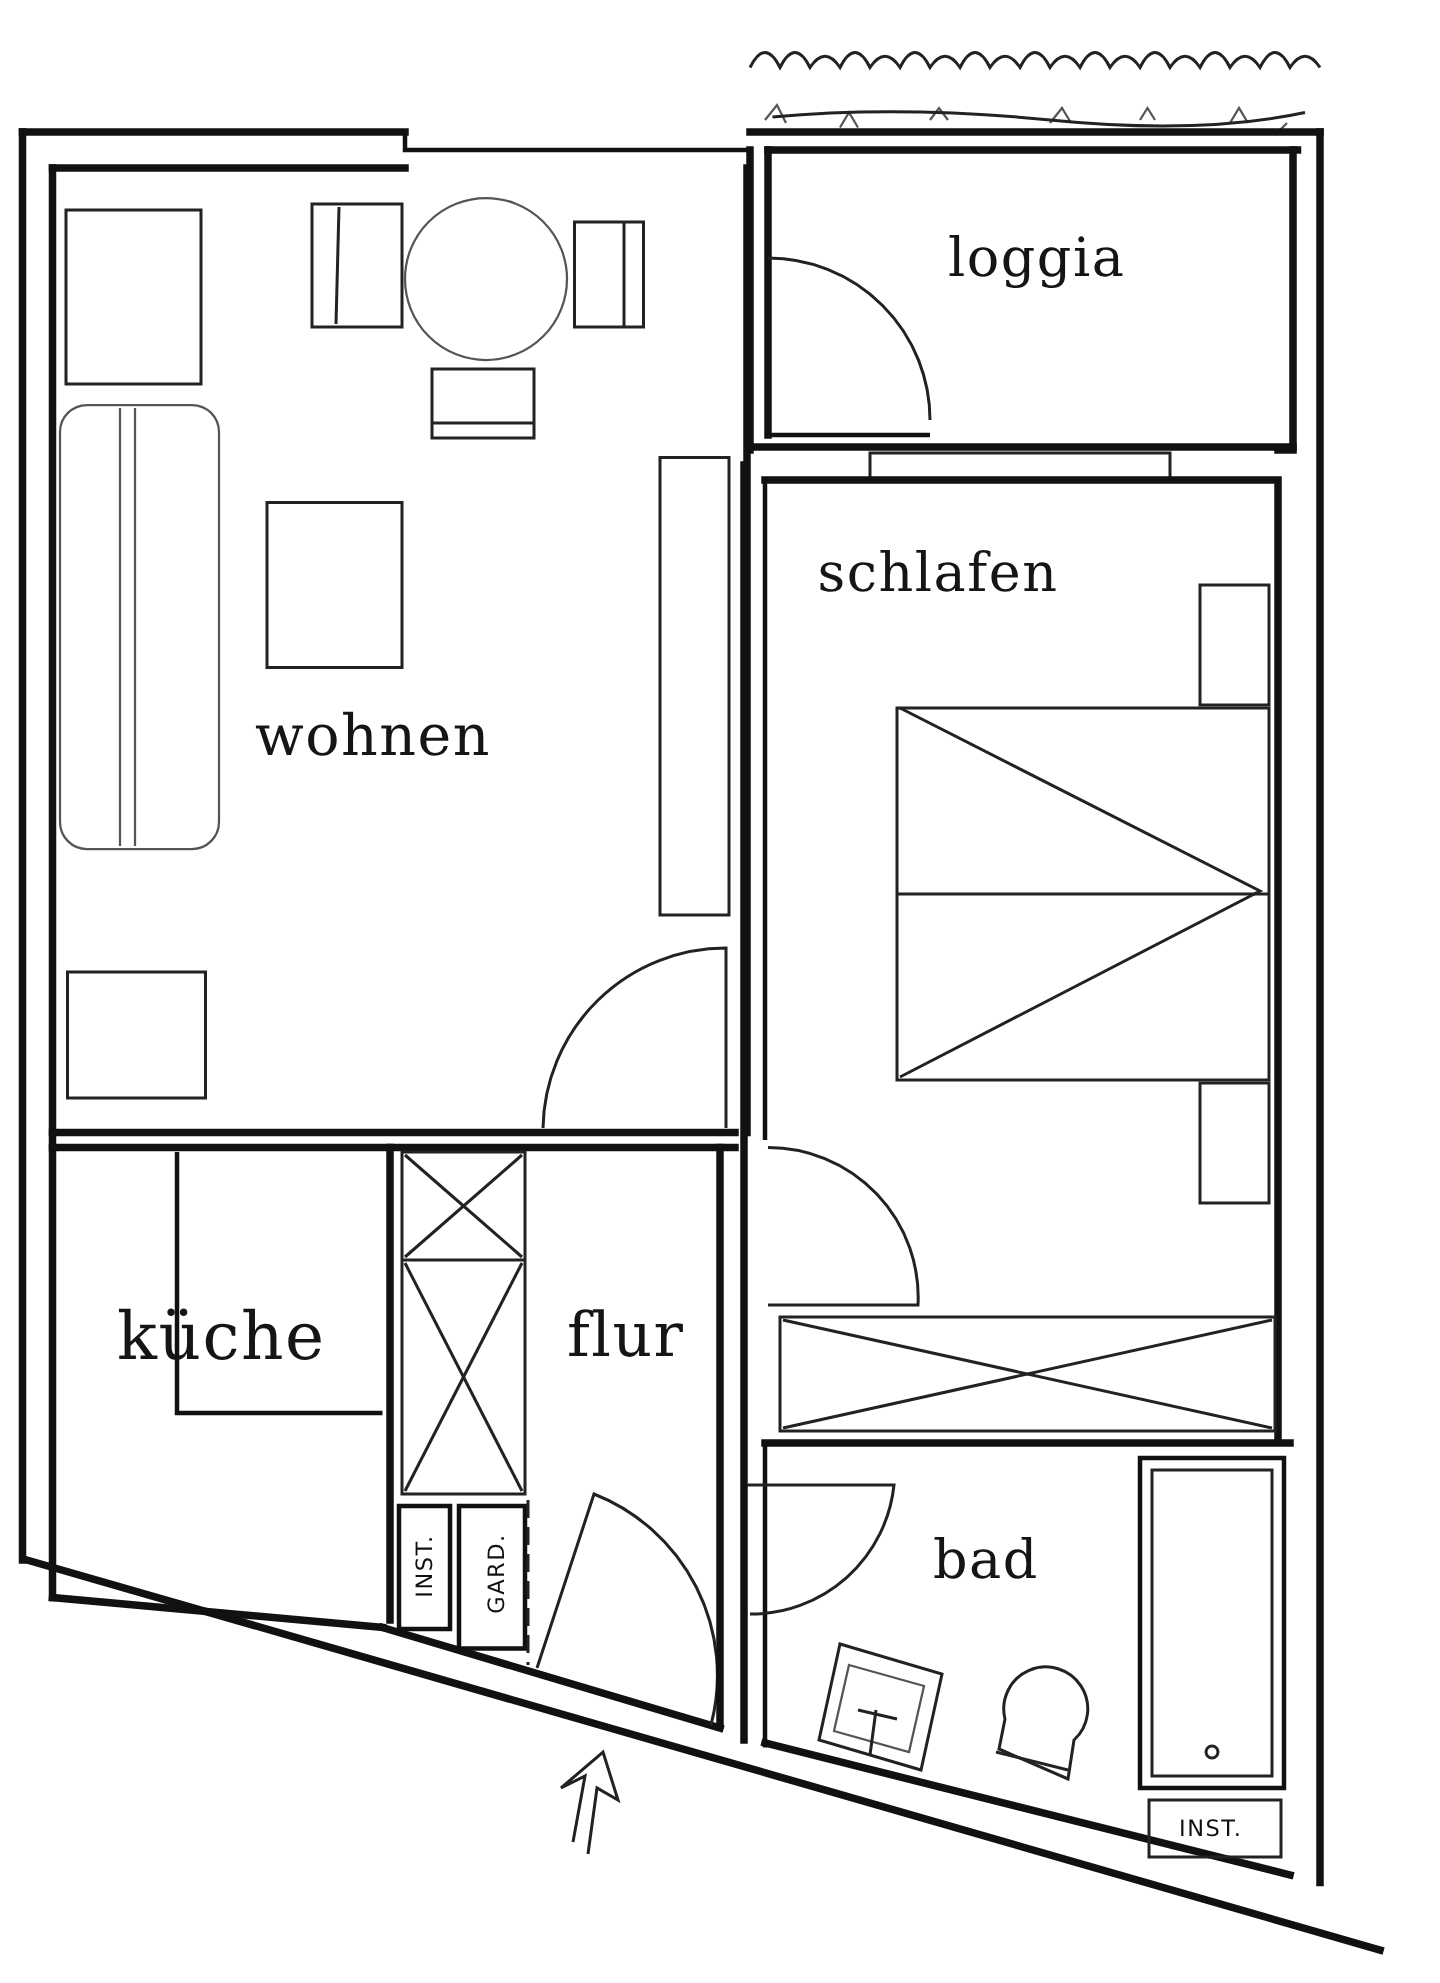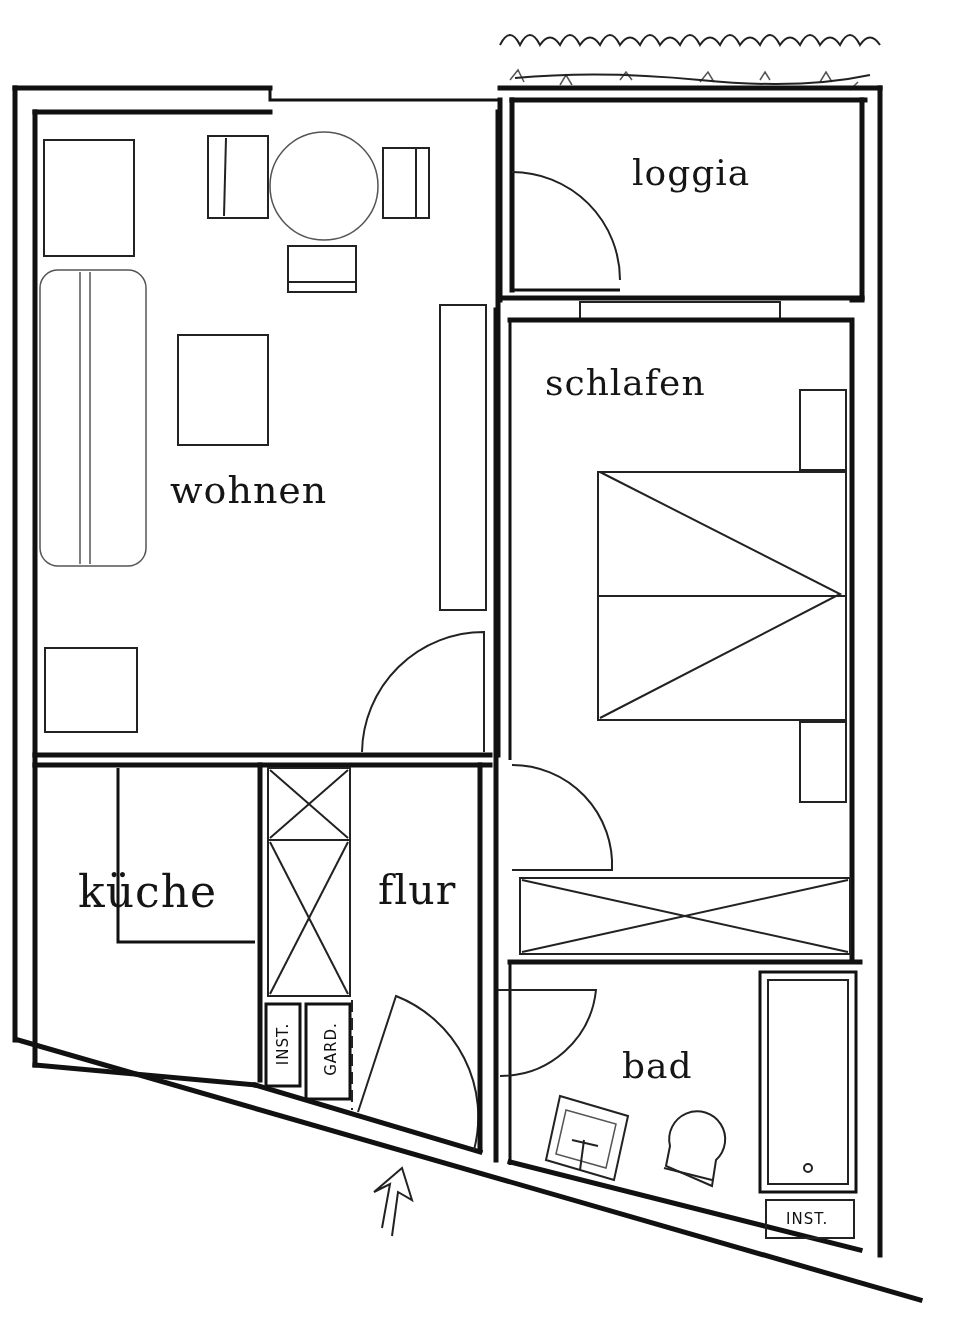--- a/index.html
+++ b/index.html
@@ -124,18 +124,18 @@
   <g>
     <polyline class="thin" points="382,1228 390,1184 374,1192 402,1168 412,1200 398,1192 392,1236"></polyline>
   </g>
 </svg>
 
 <div class="label" style="left:632px;top:152px;font-size:36px;">loggia</div>
 <div class="label" style="left:170px;top:468px;font-size:38px;">wohnen</div>
 <div class="label" style="left:545px;top:362px;font-size:36px;">schlafen</div>
 <div class="label" style="left:78px;top:866px;font-size:44px;">küche</div>
 <div class="label" style="left:378px;top:866px;font-size:41px;">flur</div>
-<div class="label" style="left:622px;top:1045px;font-size:36px;">bad</div>
+<div class="label" style="left:622px;top:1020px;font-size:36px;">bad</div>
 
 <div class="small" style="left:262px;top:1035px;transform:rotate(-90deg);">INST.</div>
 <div class="small" style="left:304px;top:1040px;transform:rotate(-90deg);">GARD.</div>
 <div class="small" style="left:786px;top:1210px;">INST.</div>
 </div>
 
 </body></html>

